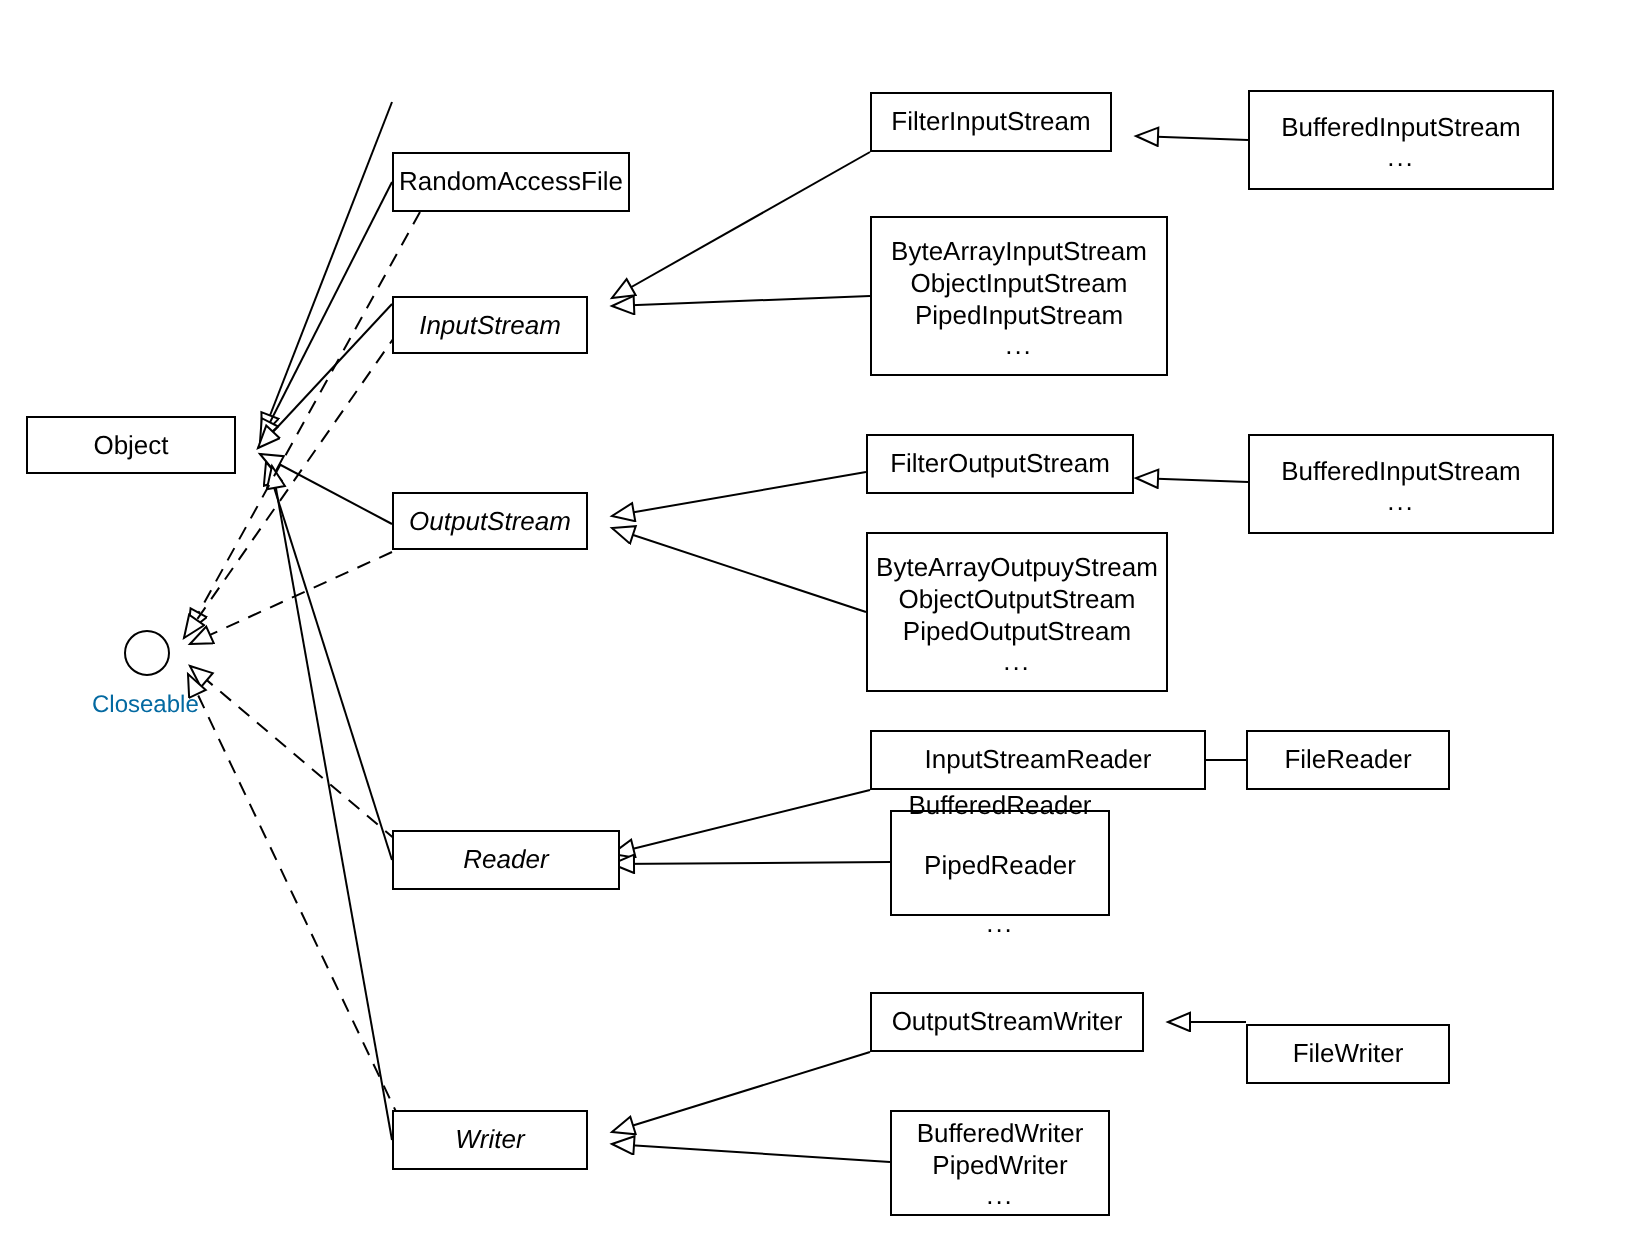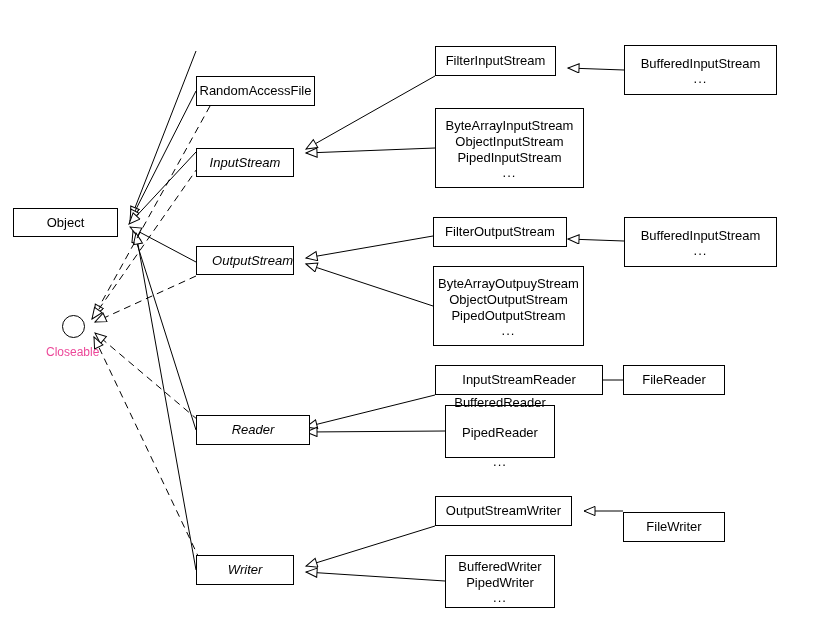--- a/index.html
+++ b/index.html
@@ -59,21 +59,21 @@
     box-sizing: border-box;
     border: 1px solid #000000;
     border-radius: 50%;
     background: #ffffff;
     z-index: 2;
   }
   .iface-label {
     position: absolute;
     font-size: 12px;
     line-height: 14px;
-    color: #ec4899;
+    color: #0369a1;
     white-space: nowrap;
     z-index: 3;
     background: transparent;
   }
 </style>
 </head>
 <body>
 
 <div id="canvas">
 
@@ -138,21 +138,21 @@
 
 
   <div class="node" style="left:196px; top:76px; width:119px; height:30px;">
     <span class="line">RandomAccessFile</span>
   </div>
 
   <div class="node abstract" style="left:196px; top:137px; width:98px; height:29px;margin-top:11px;">
     <span class="line">InputStream</span>
   </div>
 
-  <div class="node abstract" style="left:196px; top:246px; width:98px; height:29px;align-items:flex-end;">
+  <div class="node abstract" style="left:196px; top:246px; width:98px; height:29px;">
     <span class="line">OutputStream</span>
   </div>
 
   <div class="node abstract" style="left:196px; top:415px; width:114px; height:30px;">
     <span class="line">Reader</span>
   </div>
 
   <div class="node abstract" style="left:196px; top:555px; width:98px; height:30px;">
     <span class="line">Writer</span>
   </div>

